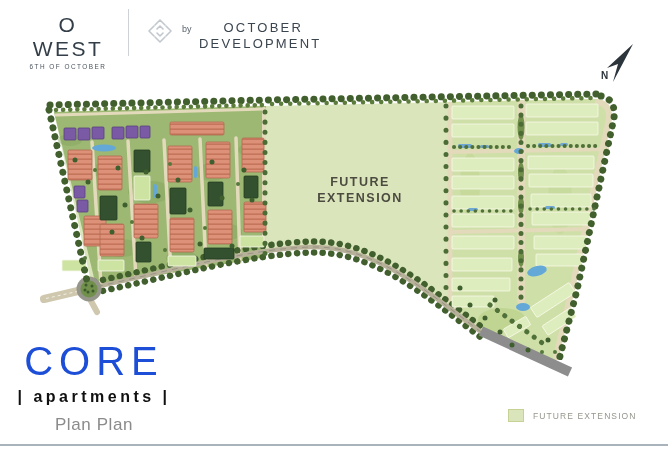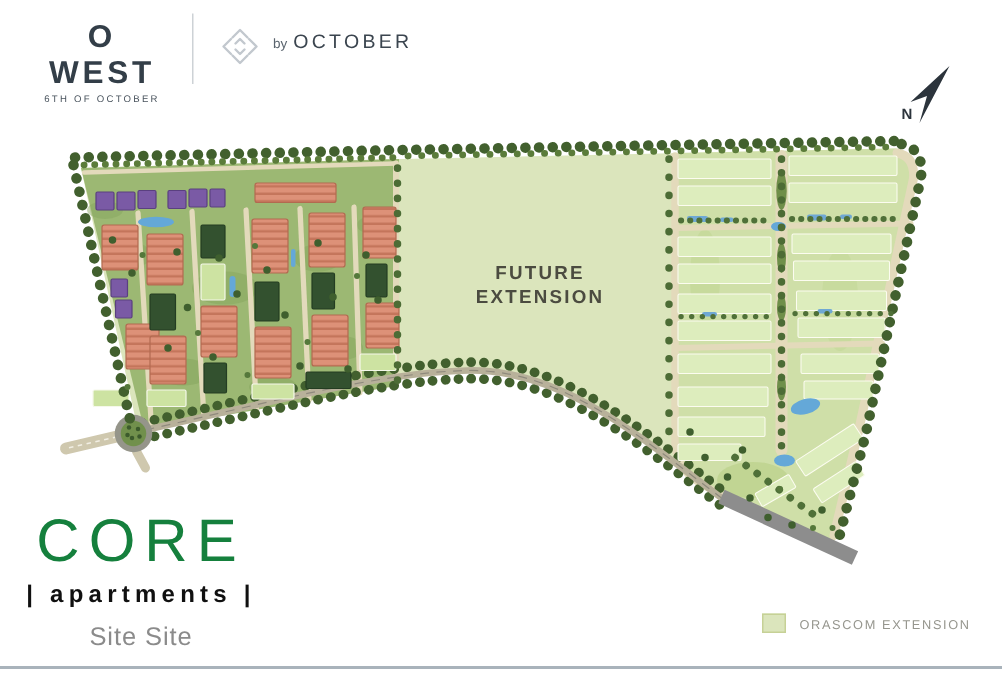--- a/index.html
+++ b/index.html
@@ -1,35 +1,35 @@
 <!DOCTYPE html>
 <html><head>
 <meta charset="utf-8">
 <style>
   html,body{margin:0;padding:0;background:#ffffff;}
   #page{position:relative;width:668px;height:452px;background:#ffffff;overflow:hidden;
         font-family:"Liberation Sans",sans-serif;}
   
   .brand{position:absolute;left:22px;top:13px;width:92px;text-align:center;}
-  .brand-name{font-size:21px;letter-spacing:2.5px;color:#333e48;font-weight:700;}
+  .brand-name{font-size:21px;letter-spacing:2.5px;color:#333e48;font-weight:400;}
   .brand-sub{font-size:6.4px;letter-spacing:1.5px;color:#4a545e;margin-top:2px;}
   .hdr-divider{position:absolute;left:128px;top:9px;width:1px;height:47px;background:#cdd2d6;}
   .dev{position:absolute;left:147px;top:17px;display:flex;gap:9px;align-items:flex-start;}
   .dev-text{padding-top:3px;}
-  .dev-line1{display:flex;align-items:baseline;}
+  .dev-line1{display:flex;align-items:baseline;gap:28px;}
   .dev-by{font-size:9px;color:#5a646e;margin-right:4px;}
   .dev-name{font-size:13px;letter-spacing:2.2px;color:#3b454f;font-weight:500;}
   .dev-line2{font-size:13px;letter-spacing:2.2px;color:#3b454f;font-weight:500;padding-left:17px;margin-top:1px;}
   
   .north{position:absolute;left:597px;top:42px;width:44px;height:46px;}
   
   .map{position:absolute;left:0;top:0;width:668px;height:452px;}
   
   .project{position:absolute;left:16px;top:341px;width:156px;text-align:center;}
-  .project-title{font-size:40px;letter-spacing:6px;font-weight:300;color:#15803d;line-height:1;}
+  .project-title{font-size:40px;letter-spacing:6px;font-weight:300;color:#1d4ed8;line-height:1;}
   .project-sub{font-size:16px;font-weight:700;letter-spacing:3.5px;color:#101010;margin-top:7px;}
   .project-plan{font-size:17px;color:#8b8b8b;letter-spacing:0.6px;margin-top:9px;}
   
   .legend{position:absolute;left:508px;top:409px;display:flex;align-items:center;gap:9px;}
   .legend-swatch{width:14px;height:11px;background:#dbe5bc;border:1px solid #c6d196;}
   .legend-label{font-size:8.5px;letter-spacing:1.1px;color:#96968e;}
   .bottom-line{position:absolute;left:0;right:0;top:444px;height:2px;background:#a9b3bb;}
   text{font-family:"Liberation Sans",sans-serif;}
 </style>
 </head>
@@ -276,33 +276,34 @@
         <path d="M24,14 L19,9 M24,14 L19,19"></path>
         <path d="M13,9 L10,12 M13,9 L16,12"></path>
         <path d="M13,19 L10,16 M13,19 L16,16"></path>
       </svg>
     </span>
     <div class="dev-text">
       <div class="dev-line1">
         <span class="dev-by">by</span>
         <span class="dev-name">OCTOBER</span>
       </div>
+      <div class="dev-line2">DEVELOPMENT</div>
     </div>
   </div>
 
   <svg class="north" width="44" height="46" viewBox="0 0 44 46">
     <polygon points="36,2 10,26 21,22 16,40" fill="#2c343c"></polygon>
     <text x="4" y="37" font-size="10" font-weight="bold" fill="#2c343c">N</text>
   </svg>
 
   <div class="project">
     <div class="project-title">CORE</div>
     <div class="project-sub">| apartments |</div>
-    <div class="project-plan">Site Site</div>
+    <div class="project-plan">Plan Plan</div>
   </div>
 
   <div class="legend">
     <div class="legend-swatch"></div>
-    <div class="legend-label">ORASCOM EXTENSION</div>
+    <div class="legend-label">FUTURE EXTENSION</div>
   </div>
 
   <div class="bottom-line"></div>
 </div>
 
 </body></html>

